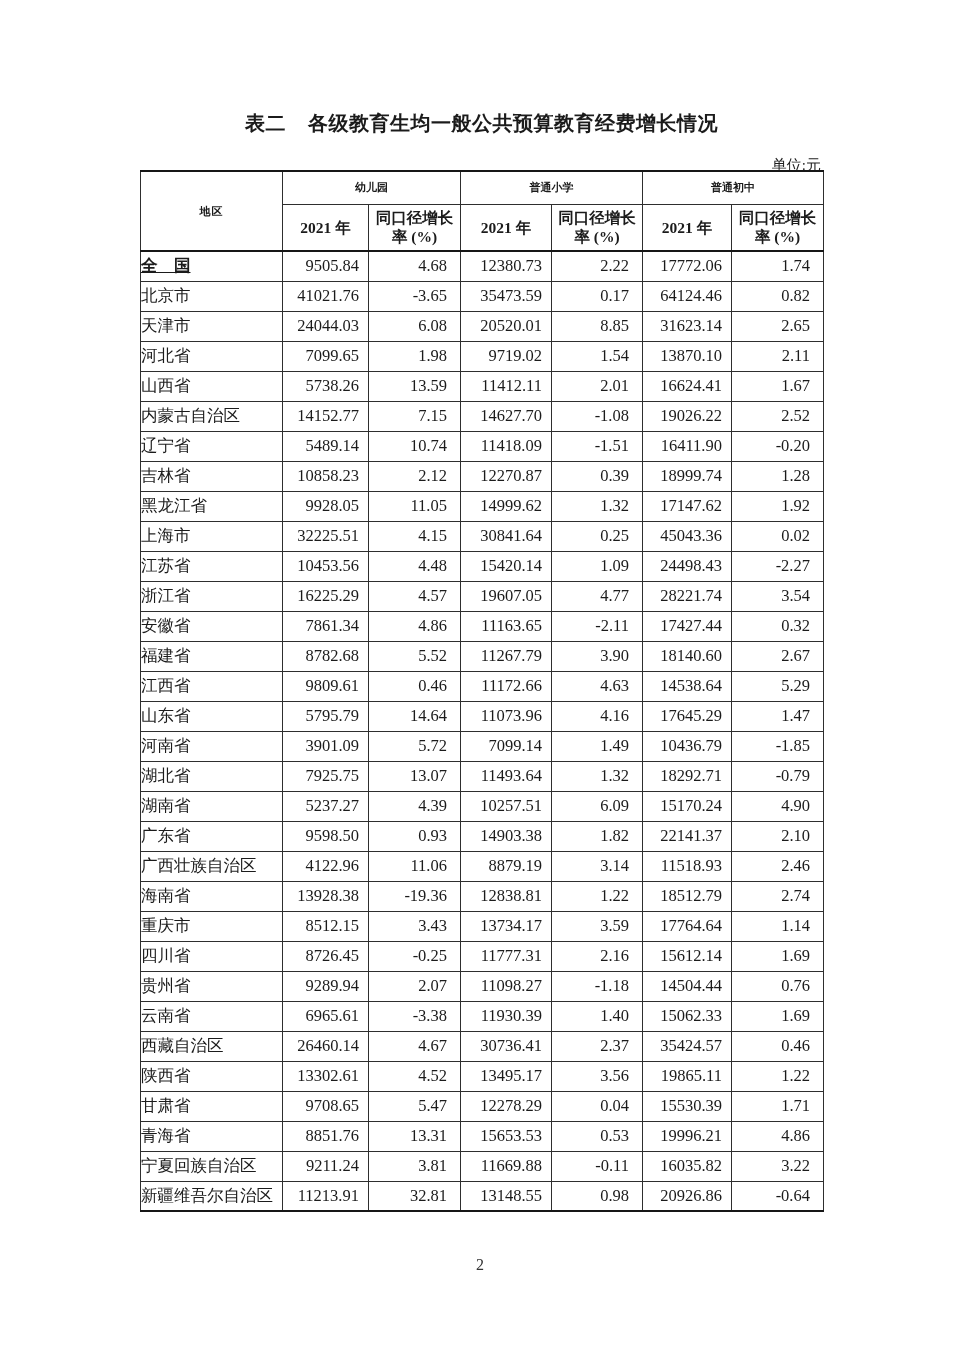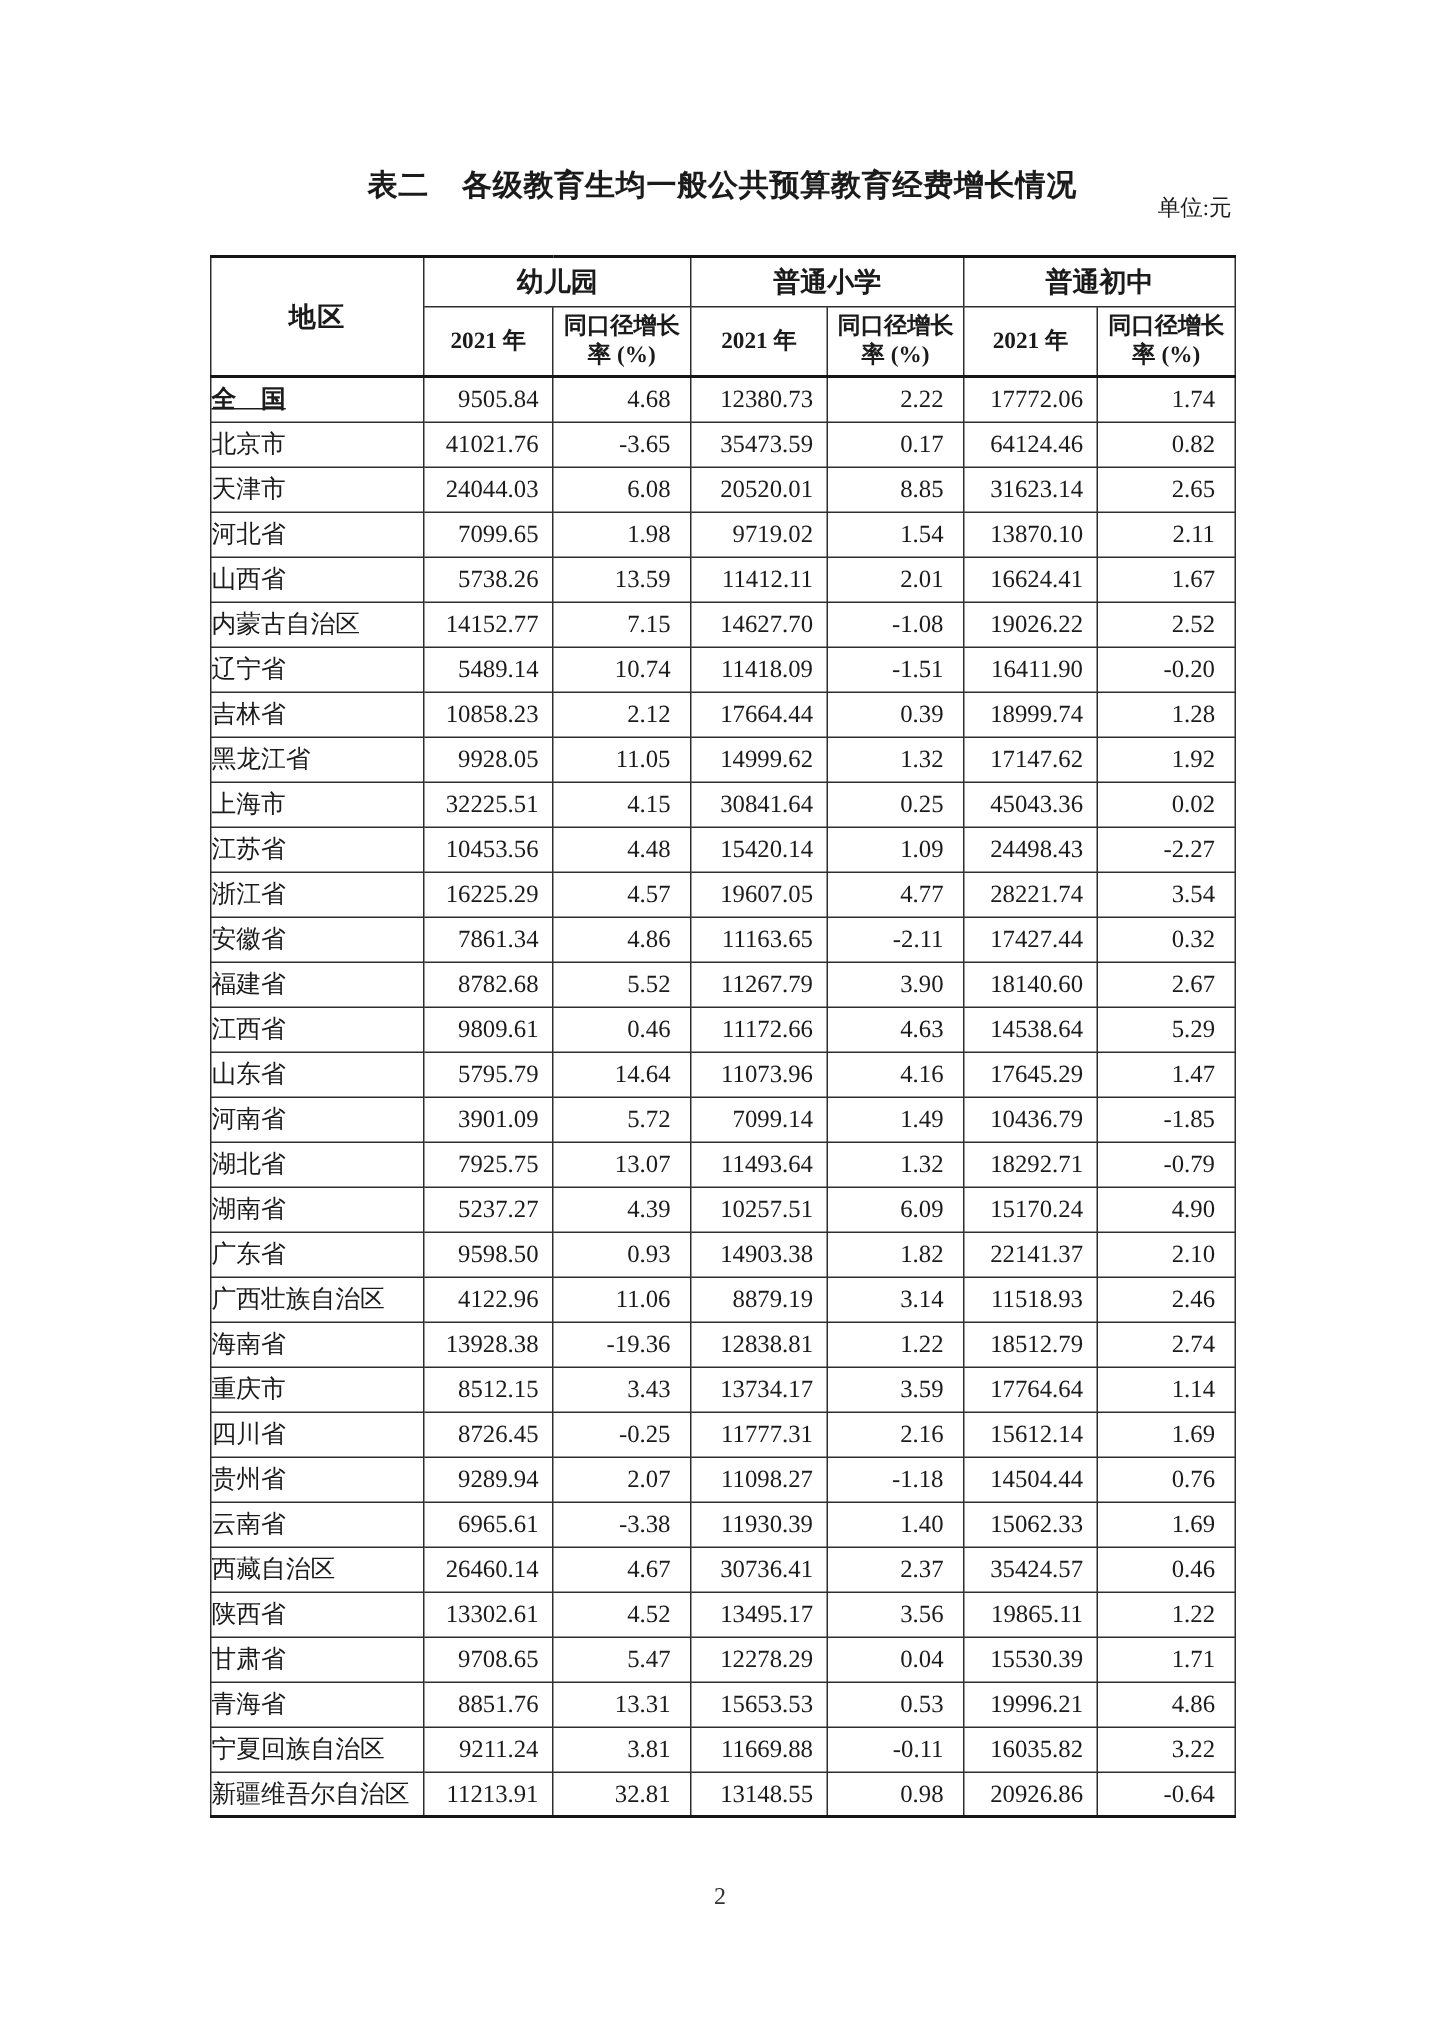--- a/index.html
+++ b/index.html
@@ -12,40 +12,40 @@
   .sheet { position: relative; width: 824px; height: 1358px; overflow: hidden; }
 
   .doc-title {
     position: absolute; top: 110px; left: 140px; width: 683px;
     text-align: center; font-size: 20px; font-weight: 700;
     letter-spacing: 0.5px; white-space: nowrap;
   }
   .doc-title .prefix { margin-right: 1.1em; }
 
   .unit-note {
-    position: absolute; top: 129px; left: 140px; width: 681px;
+    position: absolute; top: 156px; left: 140px; width: 681px;
     text-align: right; font-size: 15px;
   }
 
   table.stats {
     position: absolute; top: 170px; left: 140px; width: 683px;
     border-collapse: collapse; table-layout: fixed;
     font-size: 16px;
   }
   table.stats th, table.stats td {
     border: 1px solid #2e2e2e;
     padding: 0; margin: 0;
     vertical-align: middle;
   }
   table.stats { border-top: 2.5px solid #161616; border-bottom: 2.5px solid #161616; }
   table.stats thead { border-bottom: 2px solid #161616; }
 
   thead th { font-weight: 700; text-align: center; }
   tr.group-row { height: 33px; }
-  tr.group-row th { font-size: 18px; }
+  tr.group-row th { font-size: 11px; }
   tr.sub-row { height: 47px; margin-top: 27px; }
   tr.sub-row th { font-size: 15.5px; white-space: pre-line; line-height: 1.25; }
   th.region-head { font-size: 17px; letter-spacing: 1px; text-align: center; }
 
   tbody tr { height: 30px; }
   td.region {
     text-align: left; padding-left: 7px;
     font-size: 16.5px; white-space: nowrap;
   }
   td.region.bold { font-weight: 700; text-decoration: underline; }
@@ -159,21 +159,21 @@
           <td class="num pct">10.74</td>
           <td class="num money">11418.09</td>
           <td class="num pct">-1.51</td>
           <td class="num money">16411.90</td>
           <td class="num pct">-0.20</td>
         </tr>
         <tr>
           <td class="region">吉林省</td>
           <td class="num money">10858.23</td>
           <td class="num pct">2.12</td>
-          <td class="num money">17664.44</td>
+          <td class="num money">12270.87</td>
           <td class="num pct">0.39</td>
           <td class="num money">18999.74</td>
           <td class="num pct">1.28</td>
         </tr>
         <tr>
           <td class="region">黑龙江省</td>
           <td class="num money">9928.05</td>
           <td class="num pct">11.05</td>
           <td class="num money">14999.62</td>
           <td class="num pct">1.32</td>

